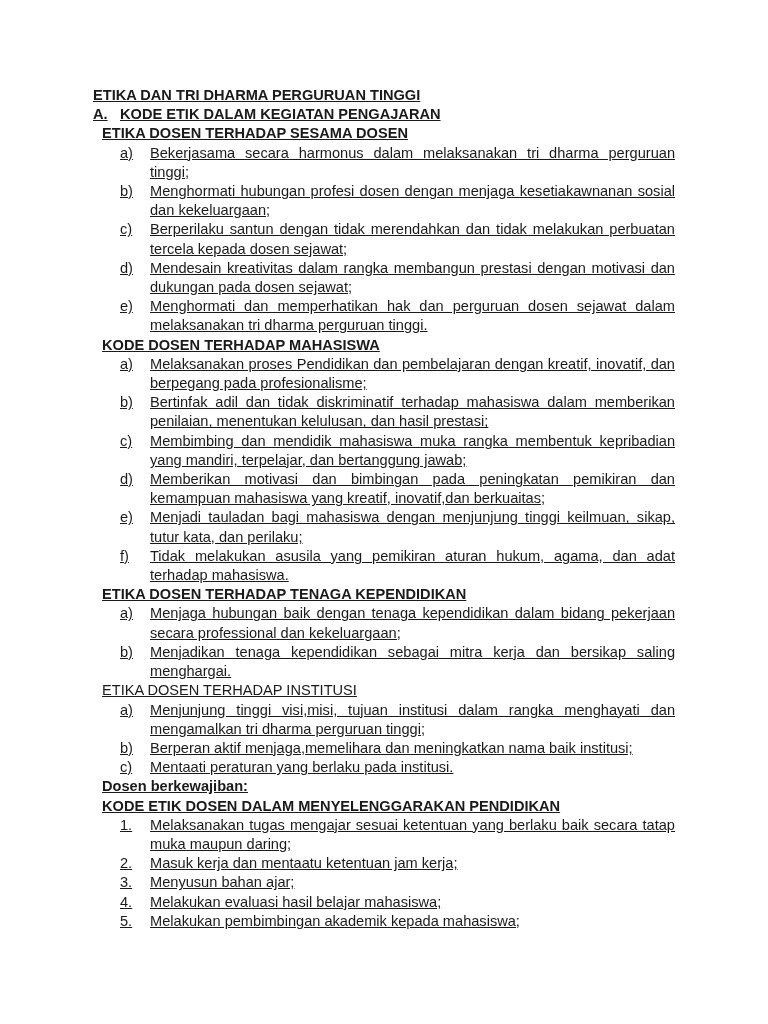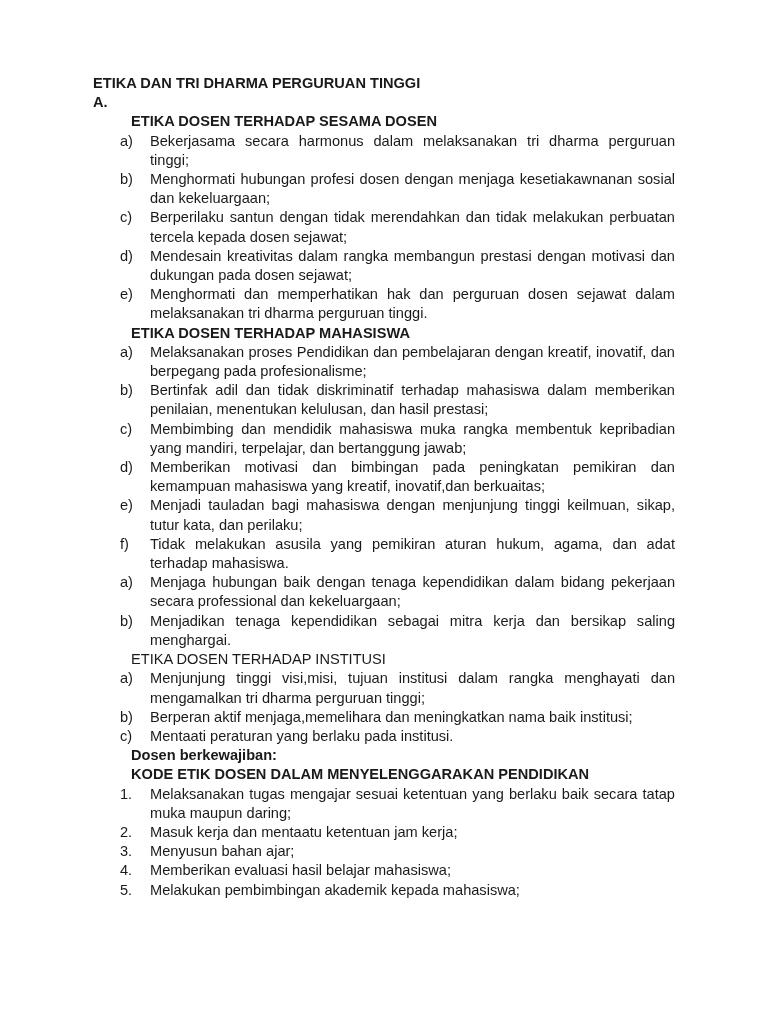--- a/index.html
+++ b/index.html
@@ -11,39 +11,40 @@
       width: 768px;
       height: 1024px;
       overflow: hidden;
       position: relative;
       font-family: "Liberation Sans", sans-serif;
       color: #1a1a1a;
     }
     .page {
       position: absolute;
       left: 93px;
-      top: 74px;
+      top: 86px;
       width: 582px;
       font-size: 14.6px;
       line-height: 19.2px;
+      text-decoration: underline;
     }
     .doc-title {
       font-weight: bold;
       margin: 0;
     }
     .section-a {
       display: flex;
       font-weight: bold;
     }
     .section-a .marker {
       width: 27px;
       flex: none;
     }
     .subhead {
-      margin-left: 38px;
+      margin-left: 9px;
       font-weight: bold;
     }
     .subhead.plain {
       font-weight: normal;
     }
     .list {
       margin: 0 0 0 27px;
       padding: 0;
       list-style: none;
     }
@@ -63,20 +64,21 @@
     }
   </style>
 </head>
 <body>
 
 <div class="page">
   <div class="doc-title">ETIKA DAN TRI DHARMA PERGURUAN TINGGI</div>
 
   <div class="section-a">
     <span class="marker">A.</span>
+    <span>KODE ETIK DALAM KEGIATAN PENGAJARAN</span>
   </div>
 
   <div class="subhead">ETIKA DOSEN TERHADAP SESAMA DOSEN</div>
   <ul class="list">
     <li>
         <span class="mk">a)</span>
         <span class="tx">Bekerjasama secara harmonus dalam melaksanakan tri dharma perguruan tinggi;</span>
       </li>
     <li>
         <span class="mk">b)</span>
@@ -89,21 +91,21 @@
     <li>
         <span class="mk">d)</span>
         <span class="tx">Mendesain kreativitas dalam rangka membangun prestasi dengan motivasi dan dukungan pada dosen sejawat;</span>
       </li>
     <li>
         <span class="mk">e)</span>
         <span class="tx">Menghormati dan memperhatikan hak dan perguruan dosen sejawat dalam melaksanakan tri dharma perguruan tinggi.</span>
       </li>
   </ul>
 
-  <div class="subhead">ETIKA DOSEN TERHADAP MAHASISWA</div>
+  <div class="subhead">KODE DOSEN TERHADAP MAHASISWA</div>
   <ul class="list">
     <li>
         <span class="mk">a)</span>
         <span class="tx">Melaksanakan proses Pendidikan dan pembelajaran dengan kreatif, inovatif, dan berpegang pada profesionalisme;</span>
       </li>
     <li>
         <span class="mk">b)</span>
         <span class="tx">Bertinfak adil dan tidak diskriminatif terhadap mahasiswa dalam memberikan penilaian, menentukan kelulusan, dan hasil prestasi;</span>
       </li>
     <li>
@@ -117,20 +119,21 @@
     <li>
         <span class="mk">e)</span>
         <span class="tx">Menjadi tauladan bagi mahasiswa dengan menjunjung tinggi keilmuan, sikap, tutur kata, dan perilaku;</span>
       </li>
     <li>
         <span class="mk">f)</span>
         <span class="tx">Tidak melakukan asusila yang pemikiran aturan hukum, agama, dan adat terhadap mahasiswa.</span>
       </li>
   </ul>
 
+  <div class="subhead">ETIKA DOSEN TERHADAP TENAGA KEPENDIDIKAN</div>
   <ul class="list">
     <li>
         <span class="mk">a)</span>
         <span class="tx">Menjaga hubungan baik dengan tenaga kependidikan dalam bidang pekerjaan secara professional dan kekeluargaan;</span>
       </li>
     <li>
         <span class="mk">b)</span>
         <span class="tx">Menjadikan tenaga kependidikan sebagai mitra kerja dan bersikap saling menghargai.</span>
       </li>
   </ul>
@@ -161,20 +164,20 @@
     <li>
         <span class="mk">2.</span>
         <span class="tx">Masuk kerja dan mentaatu ketentuan jam kerja;</span>
       </li>
     <li>
         <span class="mk">3.</span>
         <span class="tx">Menyusun bahan ajar;</span>
       </li>
     <li>
         <span class="mk">4.</span>
-        <span class="tx">Memberikan evaluasi hasil belajar mahasiswa;</span>
+        <span class="tx">Melakukan evaluasi hasil belajar mahasiswa;</span>
       </li>
     <li>
         <span class="mk">5.</span>
         <span class="tx">Melakukan pembimbingan akademik kepada mahasiswa;</span>
       </li>
   </ul>
 </div>
 
 </body></html>

